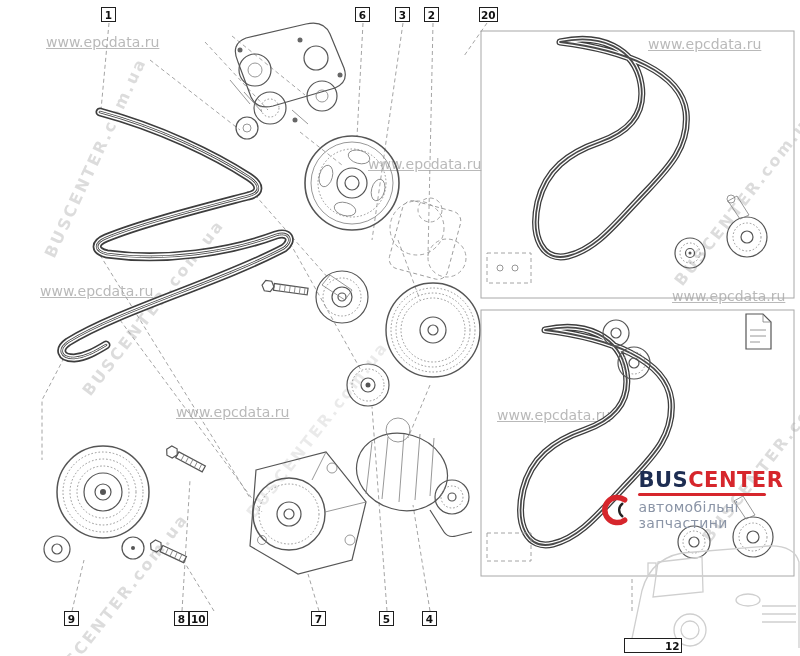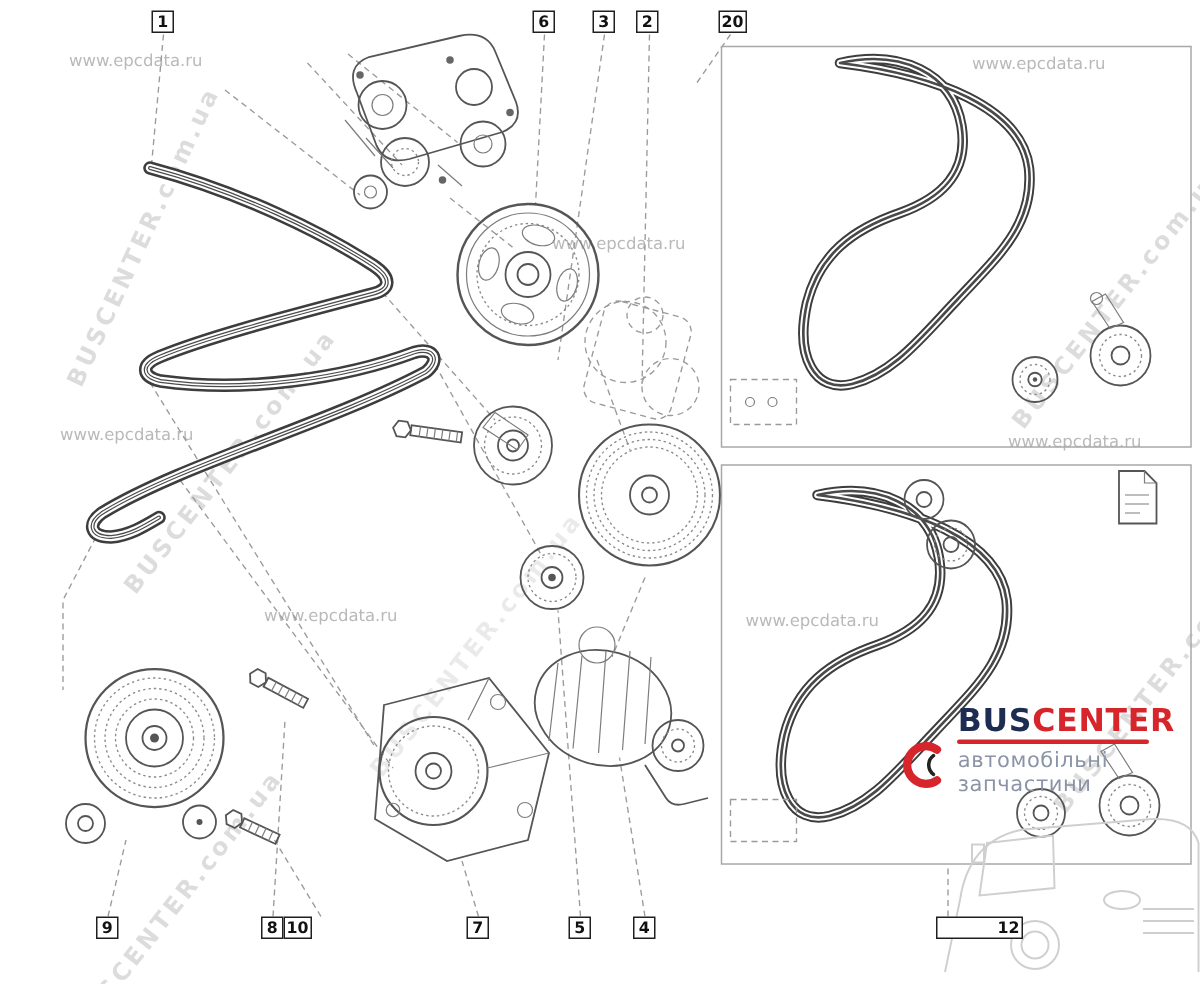--- a/index.html
+++ b/index.html
@@ -1,21 +1,21 @@
 <!DOCTYPE html>
 <html><head>
 <meta charset="utf-8">
 <style>
   html,body{margin:0;padding:0;background:#fff;}
   .stage{position:relative;width:800px;height:656px;background:#ffffff;overflow:hidden;
          font-family:"DejaVu Sans", sans-serif;}
   
   .wm-brand{position:absolute;font-weight:bold;font-size:16px;letter-spacing:2.5px;
             color:#c6c6c6;opacity:.6;white-space:nowrap;z-index:1;}
-  .wm-site{position:absolute;font-size:11px;color:#b2b2b2;opacity:.9;white-space:nowrap;z-index:1;}
+  .wm-site{position:absolute;font-size:14px;color:#b2b2b2;opacity:.9;white-space:nowrap;z-index:1;text-decoration:underline;}
   
   svg.art{position:absolute;left:0;top:0;z-index:10;}
   .ln{fill:none;stroke:#555;stroke-width:1.2;}
   .lt{fill:none;stroke:#7d7d7d;stroke-width:.8;}
   .dash{fill:none;stroke:#9a9a9a;stroke-width:.9;stroke-dasharray:4 3;}
   .rib{fill:none;stroke:#8a8a8a;stroke-width:.9;stroke-dasharray:1.6 2;}
   .box{fill:none;stroke:#a8a8a8;stroke-width:1;}
   .b1{fill:none;stroke:#3d3d3d;stroke-width:9;stroke-linejoin:round;stroke-linecap:round;}
   .b2{fill:none;stroke:#ffffff;stroke-width:5.6;stroke-linejoin:round;stroke-linecap:round;}
   .b3{fill:none;stroke:#4a4a4a;stroke-width:2.6;stroke-linejoin:round;stroke-linecap:round;}
@@ -297,21 +297,21 @@
   <div class="callout" style="left:395px;top:7px;">3</div>
   <div class="callout" style="left:424px;top:7px;">2</div>
   <div class="callout" style="left:479px;top:7px;">20</div>
 
   <div class="callout" style="left:64px;top:611px;">9</div>
   <div class="callout" style="left:174px;top:611px;">8</div>
   <div class="callout" style="left:189px;top:611px;">10</div>
   <div class="callout" style="left:311px;top:611px;">7</div>
   <div class="callout" style="left:379px;top:611px;">5</div>
   <div class="callout" style="left:422px;top:611px;">4</div>
-  <div class="callout" style="left:624px;top:611px;padding-left:40px;">12</div>
+  <div class="callout" style="left:624px;top:638px;padding-left:40px;">12</div>
 
   <div class="logo">
     <div class="logo-row">
       <svg width="42" height="42" viewBox="0 0 44 44">
         <path d="M34,9 A16,16 0 1 0 34,35" fill="none" stroke="#d6262c" stroke-width="7" stroke-linecap="round"></path>
         <path d="M31,14 A10,10 0 0 0 31,30" fill="none" stroke="#222" stroke-width="3" stroke-linecap="round"></path>
       </svg>
       <div class="logo-text-col">
         <div>
           <span class="logo-word logo-bus">BUS</span><span class="logo-word logo-center">CENTER</span>

